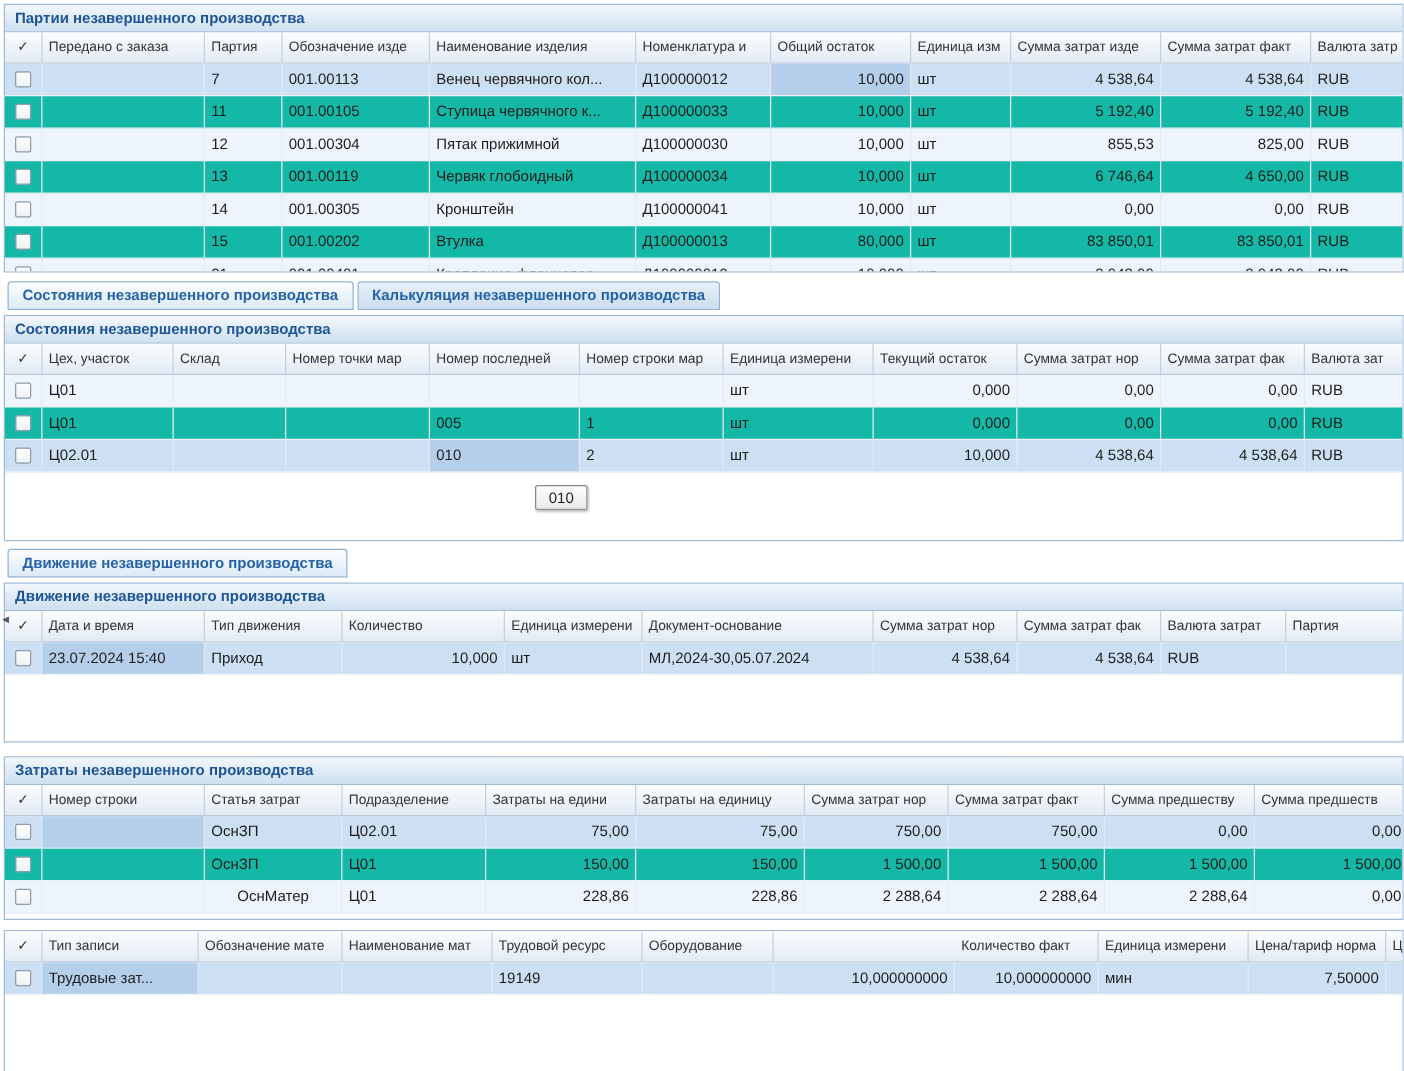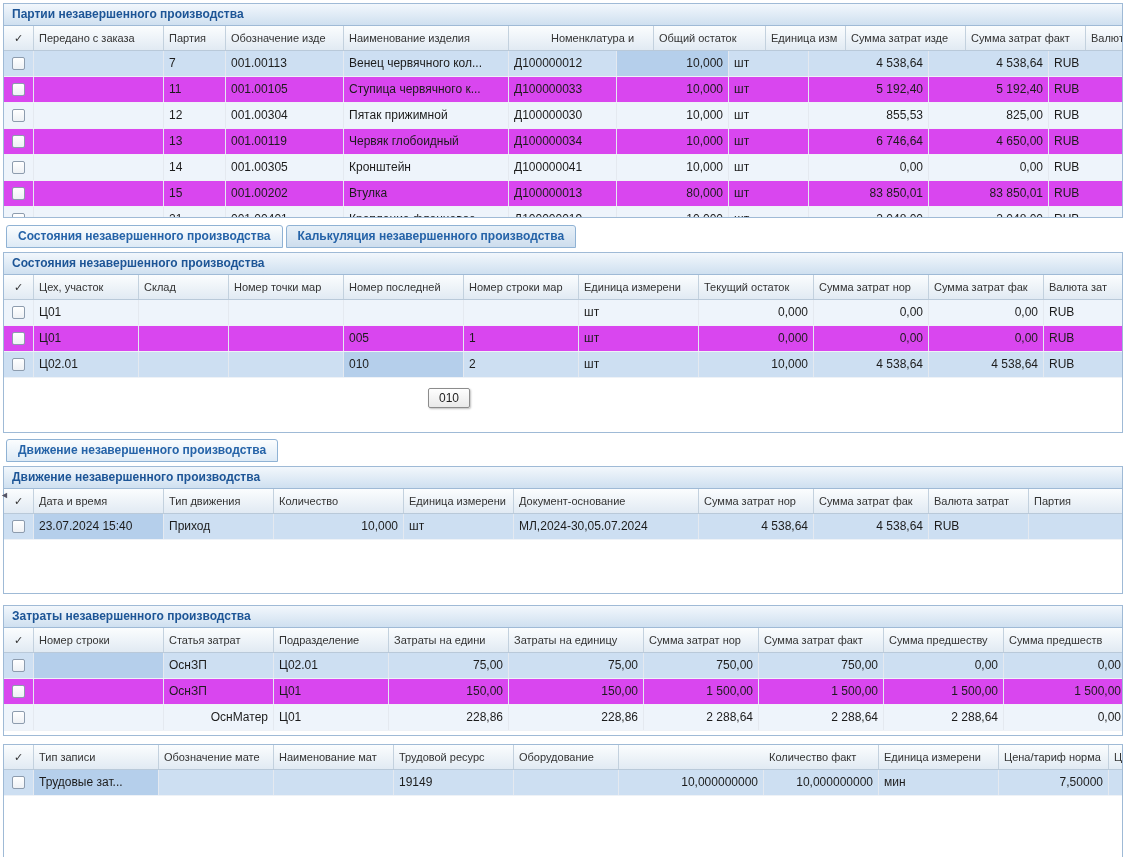--- a/index.html
+++ b/index.html
@@ -25,21 +25,21 @@
     background:linear-gradient(#fbfdfe,#e1eaf3);
     border-bottom:1px solid #b9c9d9;
   }
   .hcell {
     flex:0 0 auto; border-right:1px solid #c3d1de;
     font-size:11px; color:#333; padding:0 5px; line-height:24px;
     white-space:nowrap; overflow:hidden;
   }
   .check-col { flex:0 0 30px; width:30px !important; text-align:center; padding:0; }
 
-  .row { display:flex; height:26px; background:#d946ef; border-bottom:1px solid #eef2f7; }
+  .row { display:flex; height:26px; background:#14b8a6; border-bottom:1px solid #eef2f7; }
   .row.alt { background:#eef4fb; }
   .row.selected { background:#cddff2; }
   .cell {
     flex:0 0 auto; font-size:12px; color:#1c1c1c;
     padding:0 5px; line-height:25px;
     white-space:nowrap; overflow:hidden;
     border-right:1px solid #e4e9f0;
   }
   .cell.focused { background:#b5cfeb; }
   .checkbox {
@@ -85,21 +85,21 @@
 
   <section class="panel" id="panel1">
     <div class="panel-title">Партии незавершенного производства</div>
     <div class="grid">
         <div class="grid-head">
           <div class="hcell check-col">✓</div>
           <div class="hcell" style="width: 130px;">Передано с заказа</div>
           <div class="hcell" style="width: 62px;">Партия</div>
           <div class="hcell" style="width: 118px;">Обозначение изде</div>
           <div class="hcell" style="width: 165px;">Наименование изделия</div>
-          <div class="hcell" style="width: 108px; margin-left: 37px;">Номенклатура и</div>
+          <div class="hcell" style="width: 108px;">Номенклатура и</div>
           <div class="hcell" style="width: 112px;">Общий остаток</div>
           <div class="hcell" style="width: 80px;">Единица изм</div>
           <div class="hcell" style="width: 120px;">Сумма затрат изде</div>
           <div class="hcell" style="width: 120px;">Сумма затрат факт</div>
           <div class="hcell" style="width: 78px;">Валюта затр</div>
         </div>
         <div class="grid-body">
           <div class="row alt selected">
             <div class="cell check-col"><span class="checkbox"></span></div>
             <div class="cell" style="width: 130px; text-align: left;"></div>
@@ -332,21 +332,21 @@
             <div class="cell" style="width: 120px; text-align: right;">150,00</div>
             <div class="cell" style="width: 135px; text-align: right;">150,00</div>
             <div class="cell" style="width: 115px; text-align: right;">1 500,00</div>
             <div class="cell" style="width: 125px; text-align: right;">1 500,00</div>
             <div class="cell" style="width: 120px; text-align: right;">1 500,00</div>
             <div class="cell" style="width: 123px; text-align: right;">1 500,00</div>
           </div>
           <div class="row alt">
             <div class="cell check-col"><span class="checkbox"></span></div>
             <div class="cell" style="width: 130px; text-align: left;"></div>
-            <div class="cell" style="width: 110px; text-align: right;">ОснМатер</div>
+            <div class="cell" style="width: 110px; text-align: center;">ОснМатер</div>
             <div class="cell" style="width: 115px; text-align: left;">Ц01</div>
             <div class="cell" style="width: 120px; text-align: right;">228,86</div>
             <div class="cell" style="width: 135px; text-align: right;">228,86</div>
             <div class="cell" style="width: 115px; text-align: right;">2 288,64</div>
             <div class="cell" style="width: 125px; text-align: right;">2 288,64</div>
             <div class="cell" style="width: 120px; text-align: right;">2 288,64</div>
             <div class="cell" style="width: 123px; text-align: right;">0,00</div>
           </div>
         </div>
       </div>

